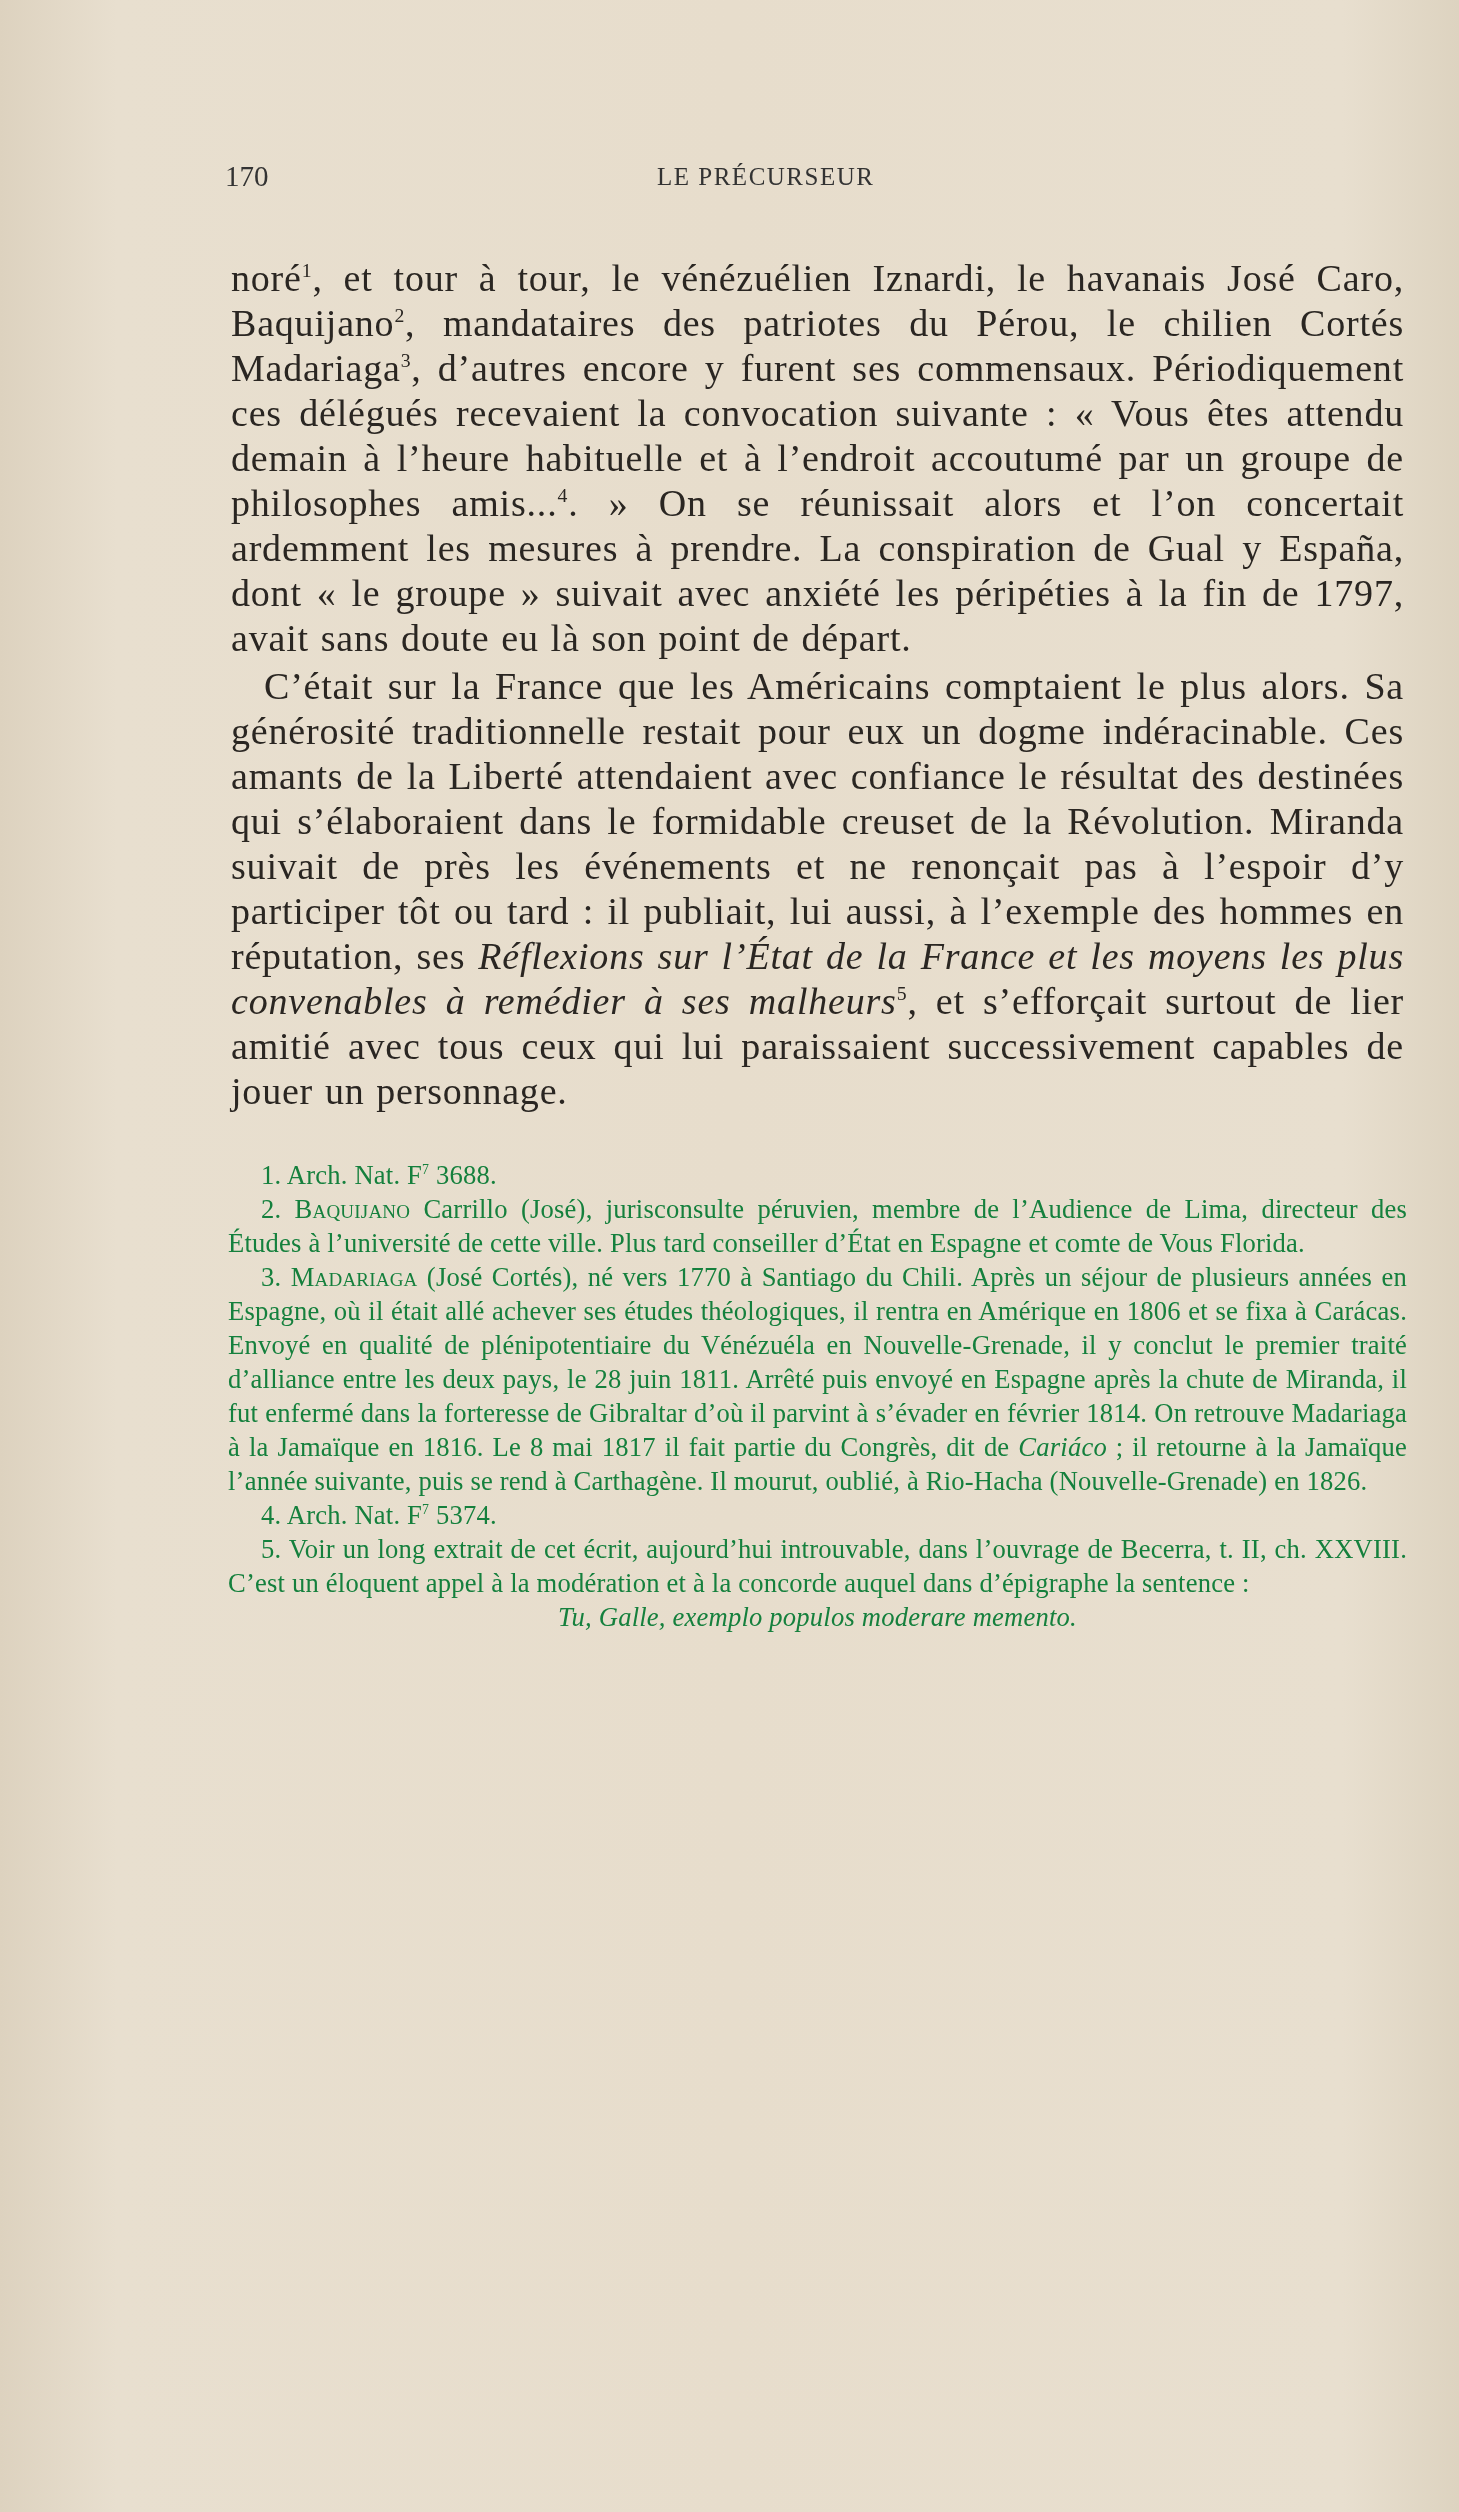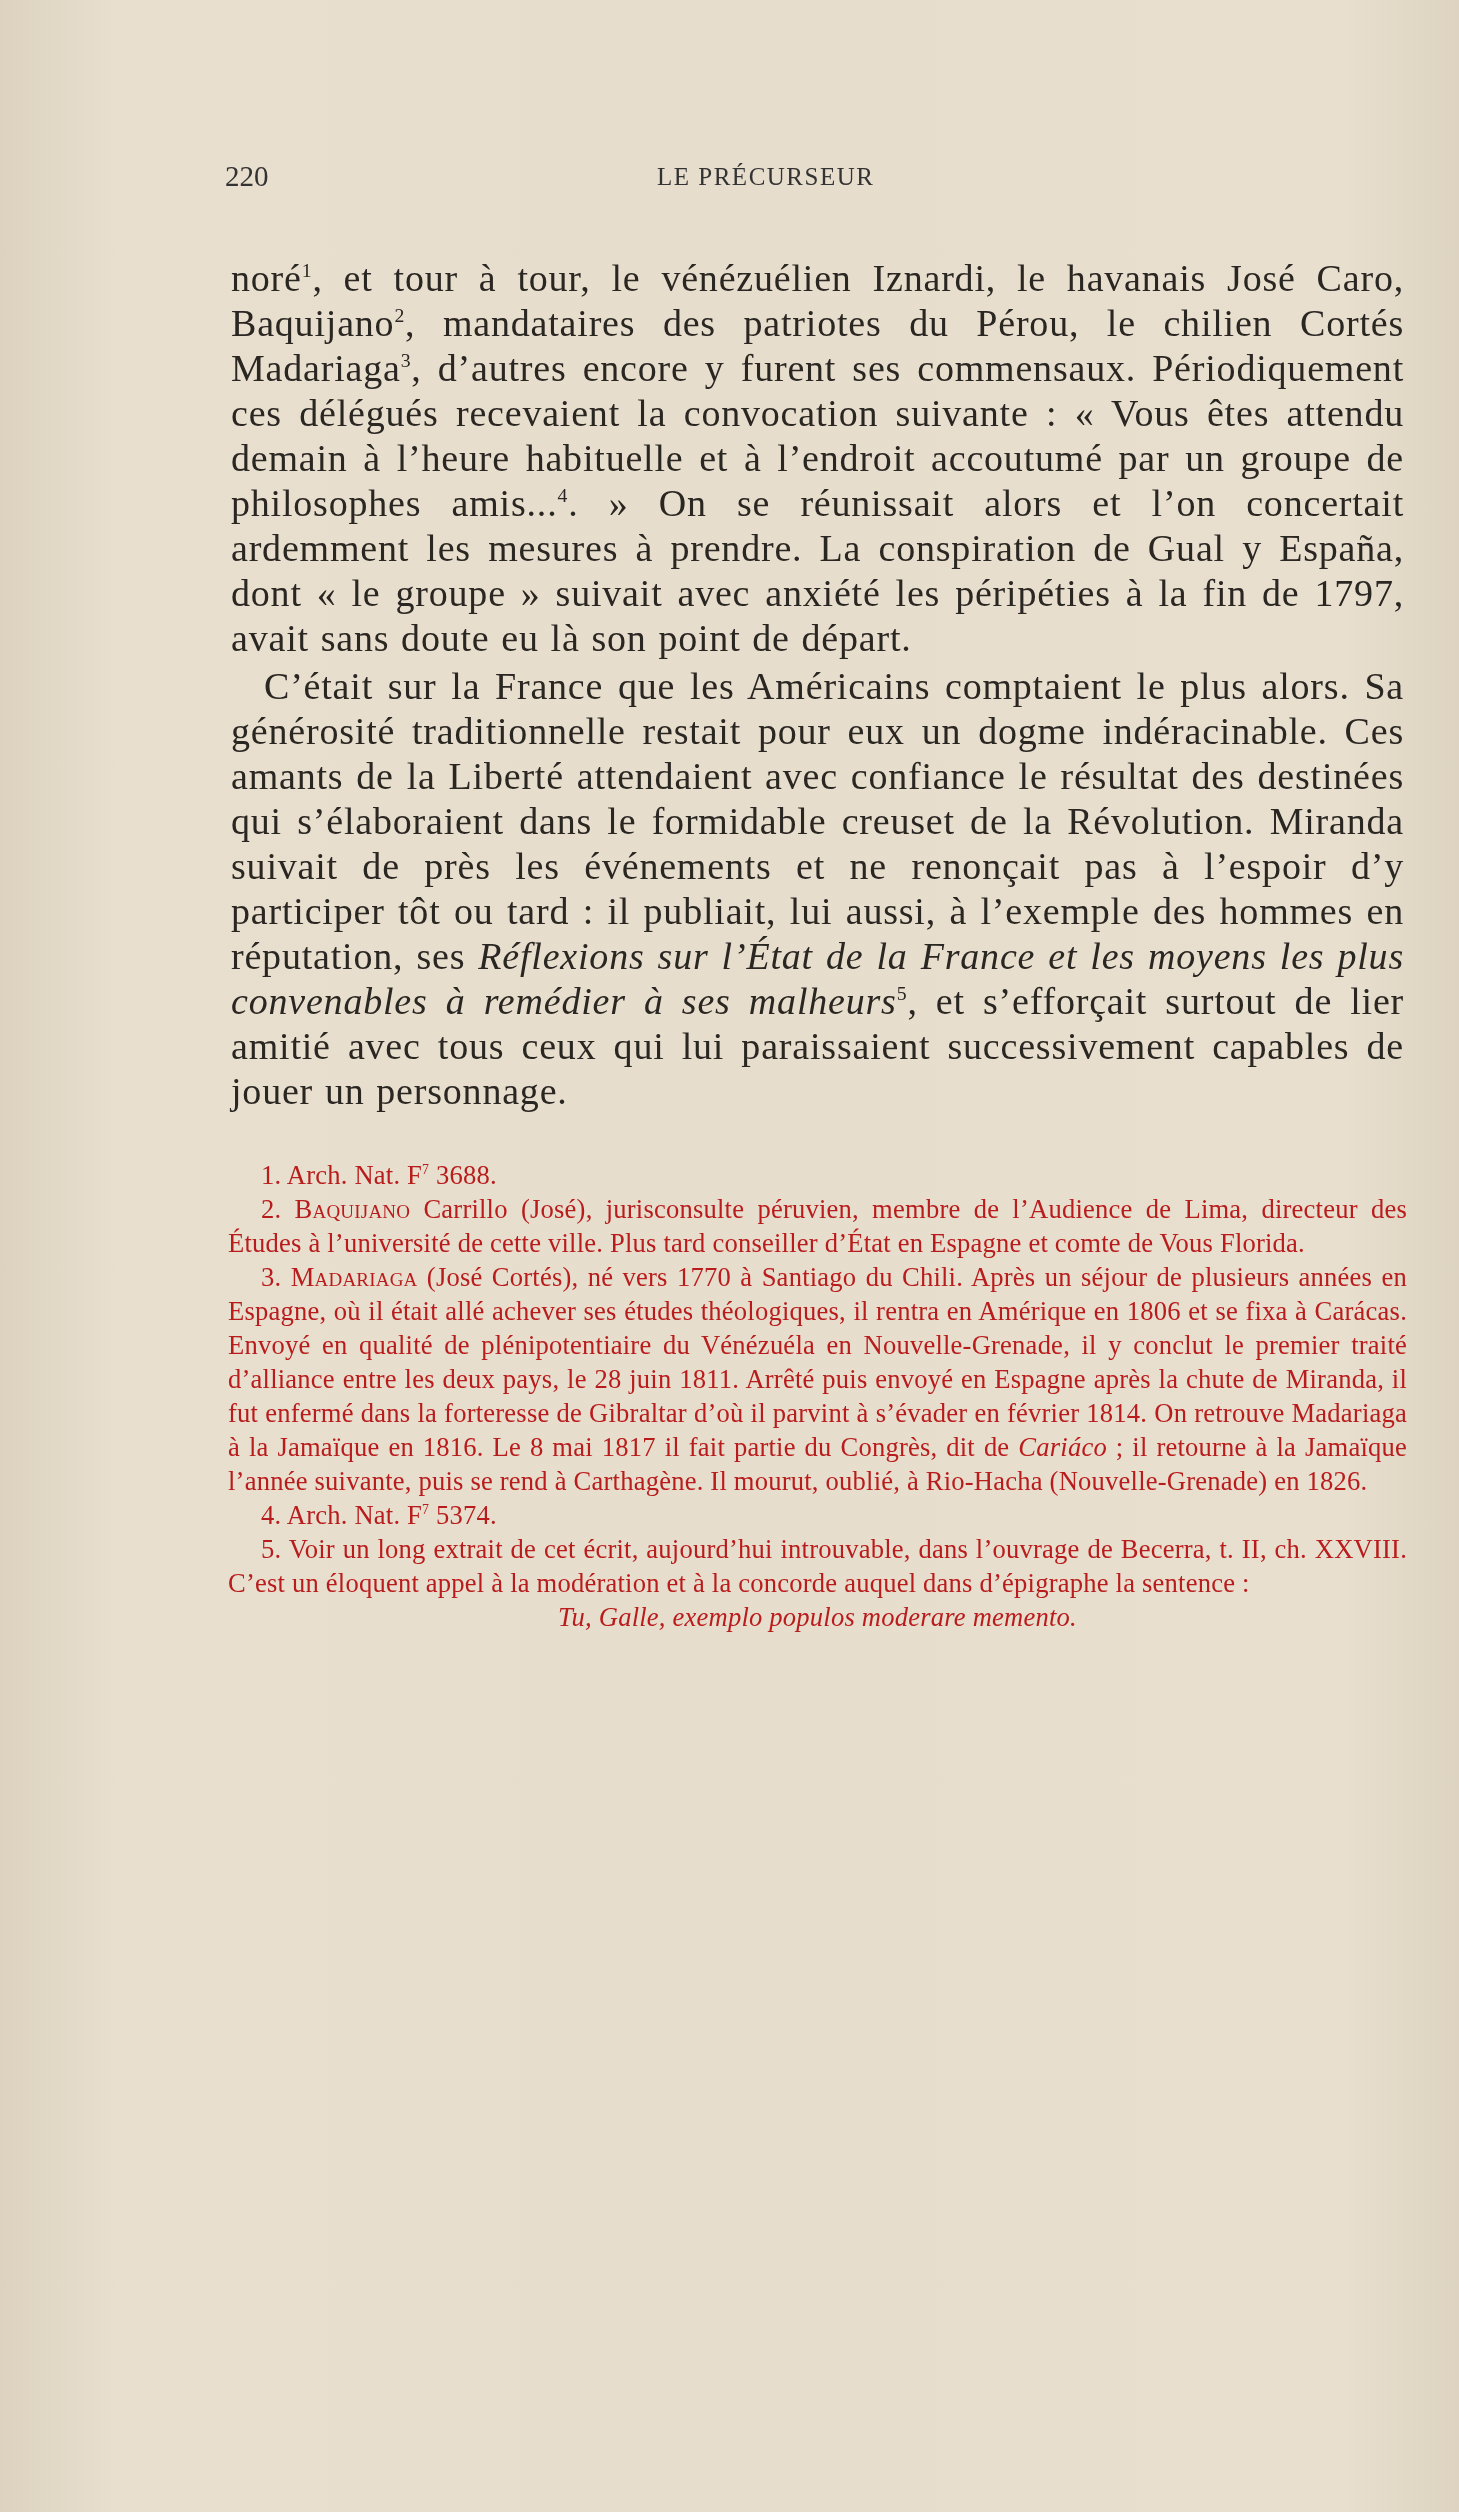--- a/index.html
+++ b/index.html
@@ -13,31 +13,31 @@
   }
   .page { position: absolute; left: 228px; top: 160px; width: 1179px; }
   .running-head { position: relative; height: 46px; }
   .page-number { position: absolute; left: -3px; top: 0; font-size: 29px; letter-spacing: 0; color: #333; }
   .head-title { position: absolute; left: 429px; top: 3px; font-size: 25px; letter-spacing: 1.5px; color: #333; text-transform: uppercase; }
   .body-text { margin-top: 50px; font-size: 38px; line-height: 45px; text-align: justify; letter-spacing: 0.8px; word-spacing: 1.5px; }
   .body-text p { margin: 3px; }
   .body-text p.indent { text-indent: 33px; }
   sup { font-size: 0.52em; vertical-align: 0.7em; line-height: 0; }
   .it { font-style: italic; }
-  .notes { margin-top: 44px; font-size: 26.6px; line-height: 34px; text-align: justify; letter-spacing: 0.2px; color: #b91c1c; }
+  .notes { margin-top: 44px; font-size: 26.6px; line-height: 34px; text-align: justify; letter-spacing: 0.2px; color: #15803d; }
   .notes p { margin: 0; text-indent: 33px; }
   .sc { font-variant: small-caps; margin-top: 20px; }
   .epigraph { text-align: center; font-style: italic; margin-top: 7.6px; text-indent: 0 !important; }
 </style>
 </head>
 <body>
 
 <div class="page">
   <div class="running-head">
-    <span class="page-number">220</span>
+    <span class="page-number">170</span>
     <span class="head-title">LE PRÉCURSEUR</span>
   </div>
 
   <div class="body-text">
     <p><span>noré</span><sup>1</sup><span>, et tour à tour, le vénézuélien Iznardi, le havanais José Caro, Baquijano</span><sup>2</sup><span>, mandataires des patriotes du Pérou, le chilien Cortés Madariaga</span><sup>3</sup><span>, d’autres encore y furent ses commensaux. Périodiquement ces délégués recevaient la convocation suivante : « Vous êtes attendu demain à l’heure habituelle et à l’endroit accoutumé par un groupe de philosophes amis...</span><sup>4</sup><span>. » On se réunissait alors et l’on concertait ardemment les mesures à prendre. La conspiration de Gual y España, dont « le groupe » suivait avec anxiété les péripéties à la fin de 1797, avait sans doute eu là son point de départ.</span></p>
     <p class="indent"><span>C’était sur la France que les Américains comptaient le plus alors. Sa générosité traditionnelle restait pour eux un dogme indéracinable. Ces amants de la Liberté attendaient avec confiance le résultat des destinées qui s’élaboraient dans le formidable creuset de la Révolution. Miranda suivait de près les événements et ne renonçait pas à l’espoir d’y participer tôt ou tard : il publiait, lui aussi, à l’exemple des hommes en réputation, ses </span><span class="it">Réflexions sur l’État de la France et les moyens les plus convenables à remédier à ses malheurs</span><sup>5</sup><span>, et s’efforçait surtout de lier amitié avec tous ceux qui lui paraissaient successivement capables de jouer un personnage.</span></p>
   </div>
 
   <div class="notes">
     <p><span>1.</span> <span>Arch. Nat. F</span><sup>7</sup><span> 3688.</span></p>

